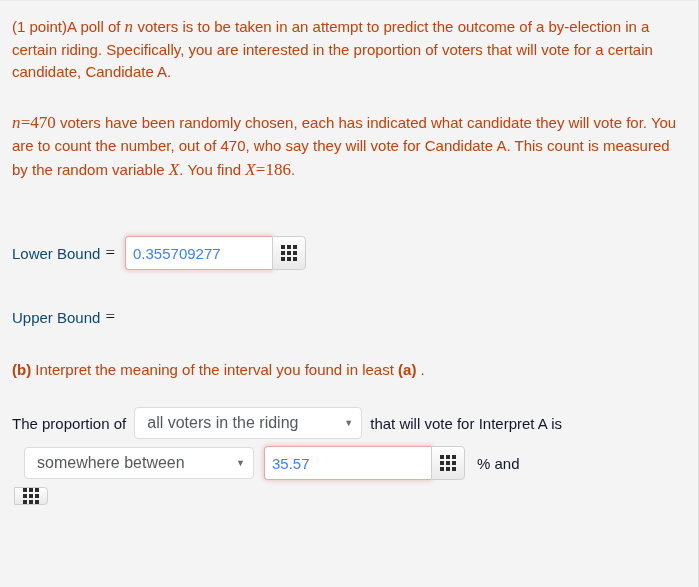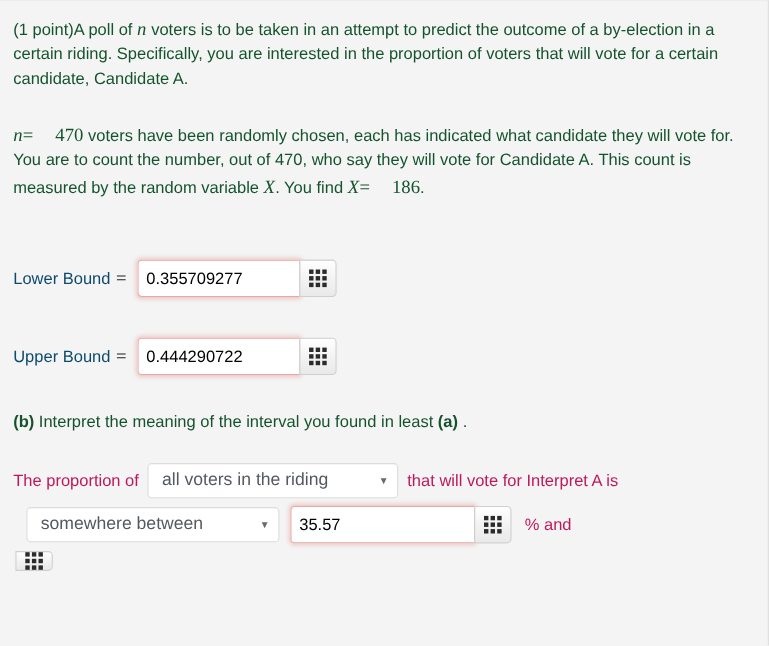--- a/index.html
+++ b/index.html
@@ -26,38 +26,37 @@
     padding: 0;
   }
   .inner {
     padding: 13px 14px 0 12px;
   }
 
   p.para {
     margin: 0 0 0 0;
     line-height: 1.48;
     font-size: 15px;
-    color: #14532d;
+    color: #c2410c;
   }
   .gap-1 { height: 26px; }
   .gap-2 { height: 24px; }
   .gap-3 { height: 30px; }
 
   
   .mjx {
     font-family: "Liberation Serif", "DejaVu Serif", serif;
     font-style: italic;
     font-size: 17px;
     letter-spacing: 0.2px;
   }
   .mjx-num {
     font-family: "Liberation Serif", "DejaVu Serif", serif;
     font-style: normal;
     font-size: 17px;
-    margin-left: 20px;
   }
   .mjx-op {
     font-family: "Liberation Serif", "DejaVu Serif", serif;
     font-style: normal;
     font-size: 17px;
   }
   .bold { font-weight: bold; }
 
   
   .row {
@@ -79,21 +78,21 @@
     display: inline-flex;
     align-items: stretch;
     margin-left: 8px;
   }
   .ans-input {
     width: 132px;
     height: 26px;
     padding: 3px 7px;
     font-family: "Liberation Sans", sans-serif;
     font-size: 15px;
-    color: #000000;
+    color: #3b82f6;
     background: #ffffff;
     border: 1px solid #e8a9a6;
     border-right: none;
     border-radius: 4px 0 0 4px;
     box-shadow: 0 0 4px 1px rgba(226,140,136,0.45);
     outline: none;
     box-sizing: content-box;
   }
   .ans-input.wide { width: 152px; }
   .ans-input.w2 { width: 142px; }
@@ -143,21 +142,21 @@
     margin-left: 14px;
     font-size: 9px;
     color: #6a6a6a;
     line-height: 1;
   }
   .sel-riding { width: 228px; gap: 20px; }
   .sel-between { width: 230px; }
 
   .frag {
     font-size: 15px;
-    color: #be185d;
+    color: #0f172a;
     white-space: nowrap;
   }
   .ml8 { margin-left: 8px; }
   .ml10 { margin-left: 10px; }
   .ml12 { margin-left: 12px; }
 </style>
 </head>
 <body>
 
 <div id="page">
@@ -193,36 +192,20 @@
             </span>
         </span>
       </span>
     </div>
 
     <div style="height:37px"></div>
 
     <div class="row">
       <span class="lbl">Upper Bound</span>
       <span class="eqsign">=</span>
-      <span class="input-group">
-        <input class="ans-input" type="text" value="0.444290722" style="">
-        <span class="grid-btn">
-          <span class="grid-icon">
-              <i></i>
-              <i></i>
-              <i></i>
-              <i></i>
-              <i></i>
-              <i></i>
-              <i></i>
-              <i></i>
-              <i></i>
-            </span>
-        </span>
-      </span>
     </div>
 
     <div style="height:32px"></div>
 
     <p class="para"><span class="bold">(b)</span><span> Interpret the meaning of the interval you found in least </span><span class="bold">(a)</span><span> .</span></p>
 
     <div style="height:26px"></div>
 
     <div class="row">
       <span class="frag">The proportion of</span>

